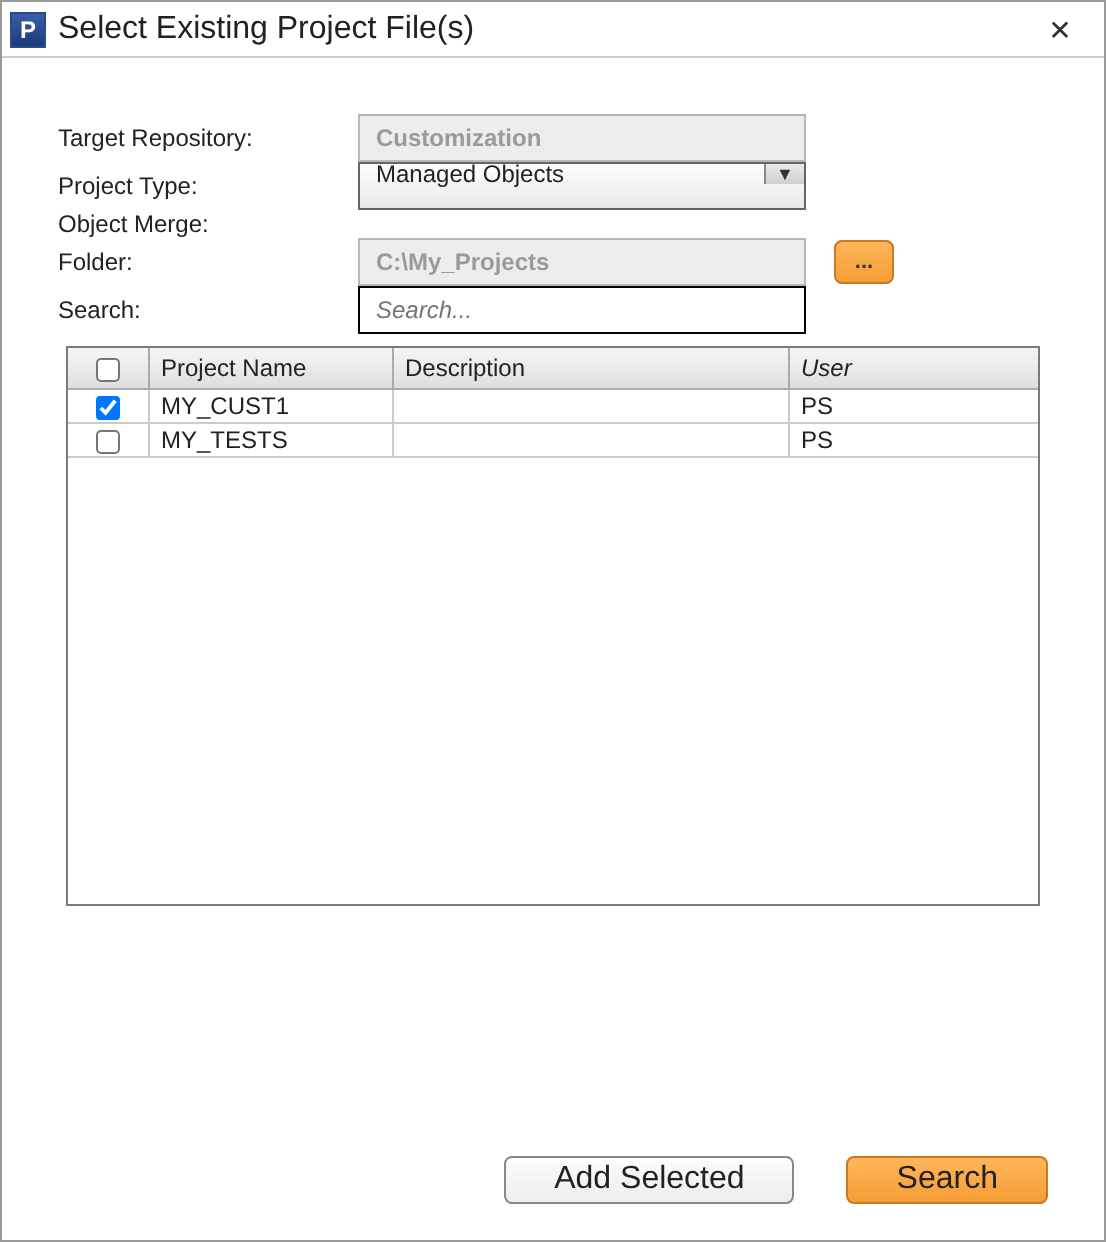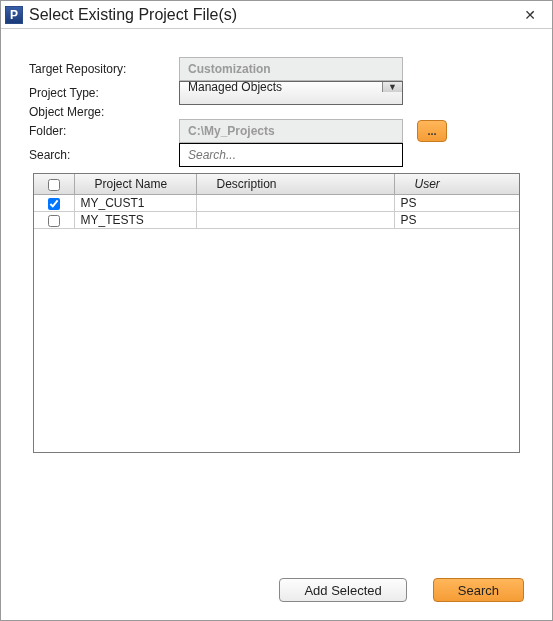--- a/index.html
+++ b/index.html
@@ -111,21 +111,21 @@
     border-collapse: collapse;
     width: 100%;
     table-layout: fixed;
   }
   th {
     background: linear-gradient(180deg,#f6f6f6,#dedede);
     border-right: 1px solid #aaa;
     border-bottom: 1px solid #aaa;
     font-weight: normal;
     text-align: left;
-    padding: 3px 20px;
+    padding: 3px 6px;
     font-size: 12px;
     color: #222;
     height: 20px;
   }
   th:last-child { border-right: none; font-style: italic; }
   td {
     border-right: 1px solid #ccc;
     border-bottom: 1px solid #ccc;
     padding: 1px 6px;
     font-size: 12px;
@@ -142,21 +142,21 @@
     right: 28px;
     display: flex;
     gap: 26px;
     align-items: center;
   }
   .btn {
     min-width: 86px;
     height: 24px;
     border-radius: 4px;
     display: flex; justify-content: center; align-items: center;
-    font-size: 13px;
+    font-size: 16px;
     padding: 0 24px;
     cursor: default;
   }
   .btn-default {
     background: linear-gradient(180deg,#fdfdfd,#ececec);
     border: 1px solid #888;
     color: #222;
   }
   .btn-primary {
     background: linear-gradient(180deg,#ffb65a,#f59d36);

